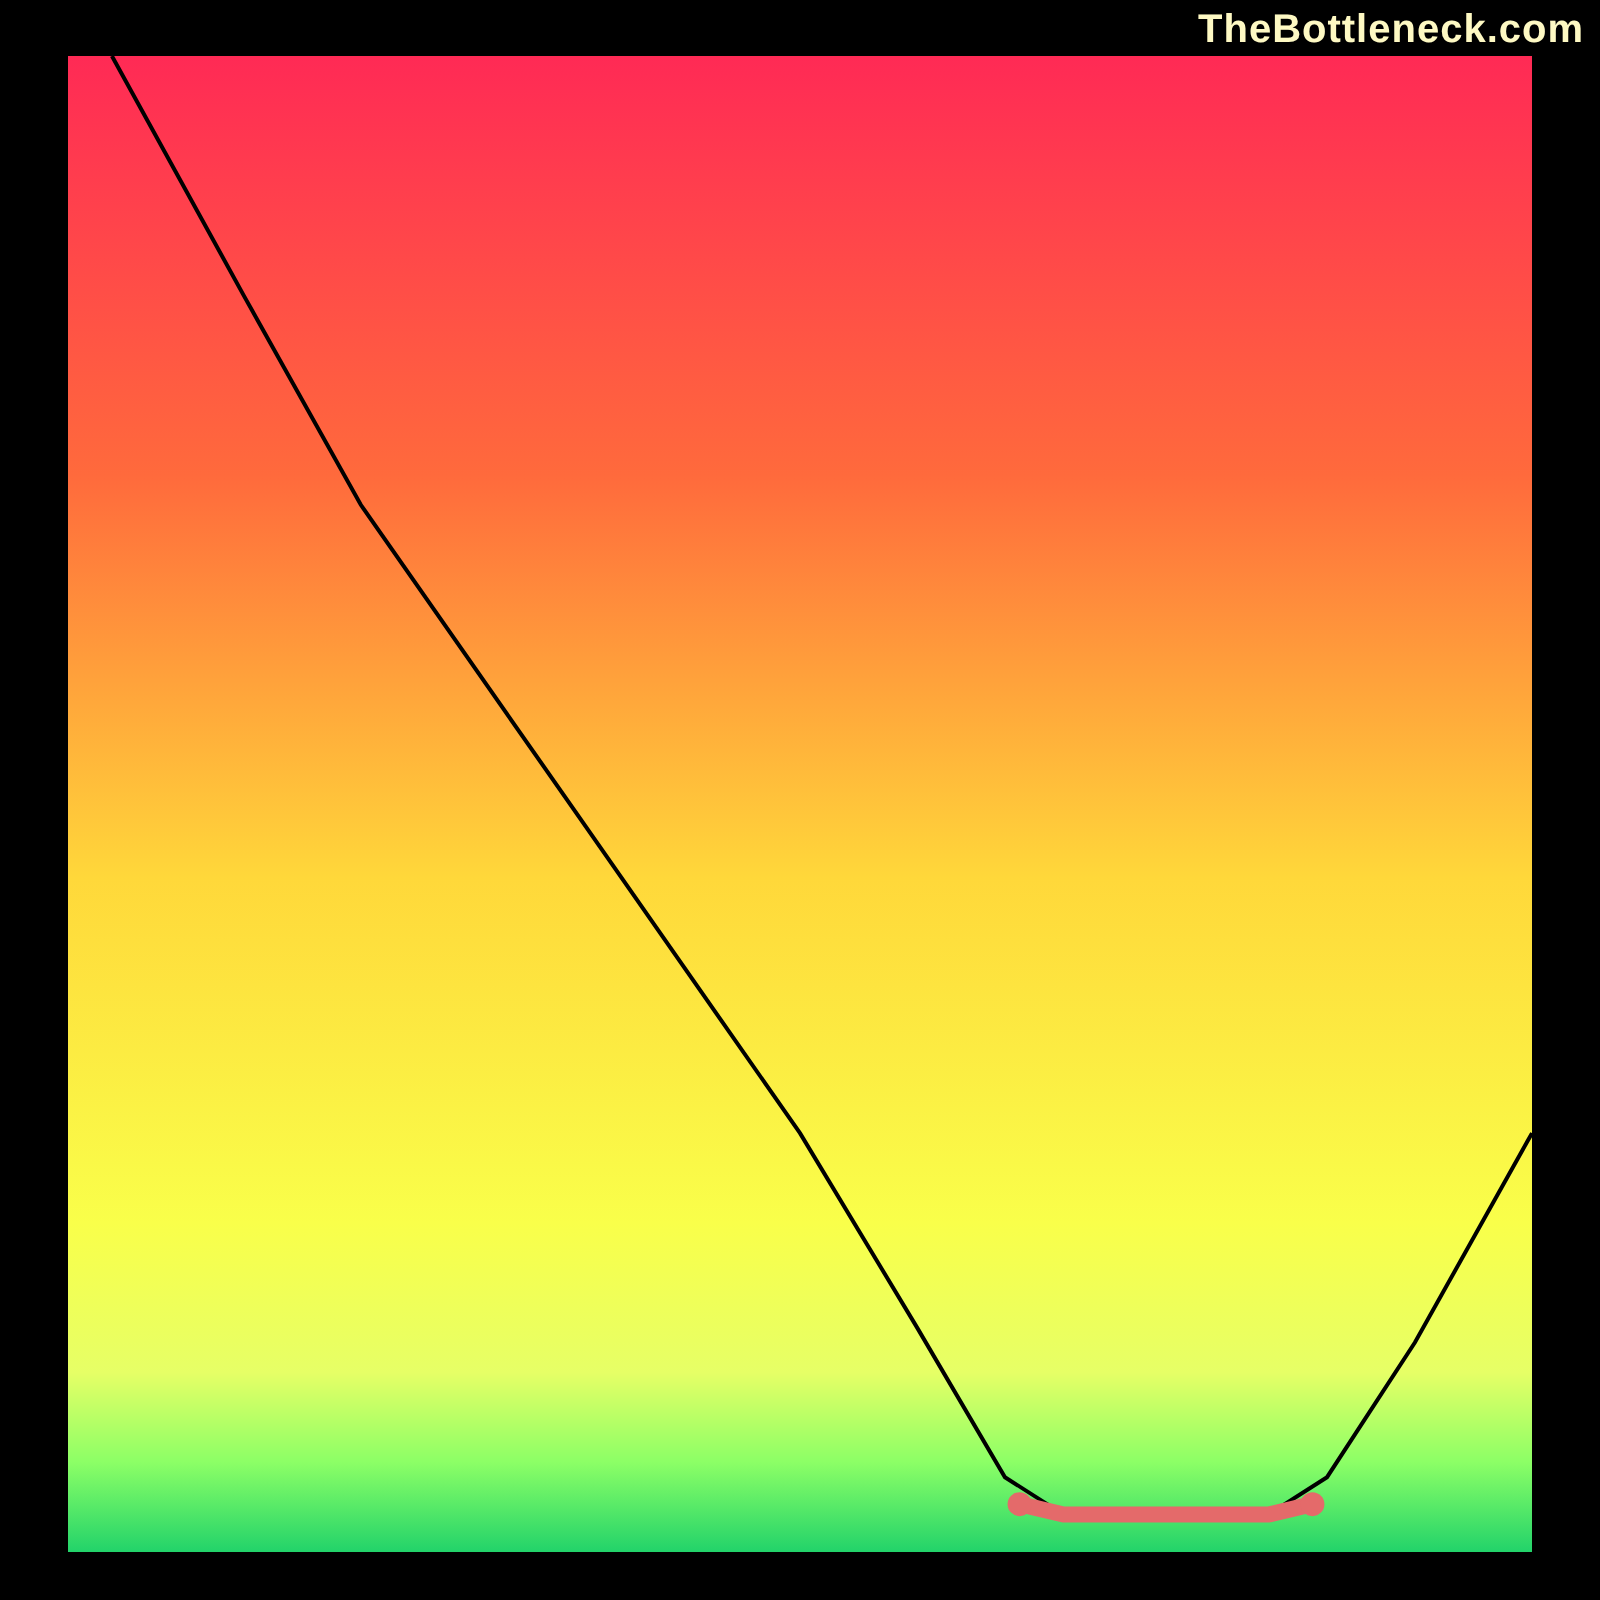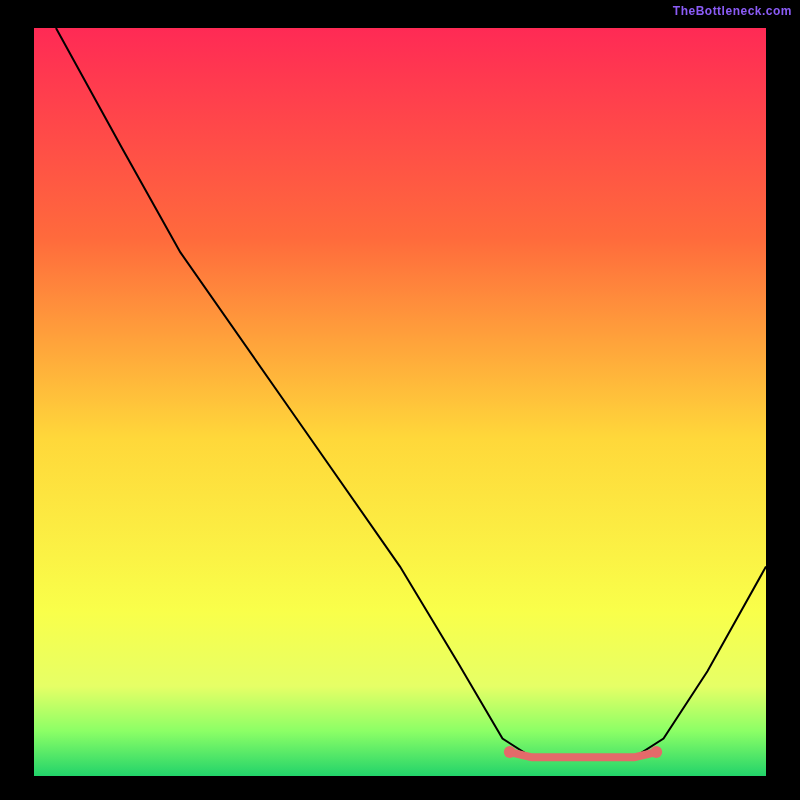--- a/index.html
+++ b/index.html
@@ -14,22 +14,22 @@
   .outer {
     position: relative;
     width: 800px;
     height: 800px;
     background: #000;
   }
   .watermark {
     position: absolute;
     top: 4px;
     right: 8px;
-    color: #8b5cf6;
-    font-size: 12px;
+    color: #fef9c3;
+    font-size: 20px;
     font-weight: bold;
     letter-spacing: 0.5px;
     z-index: 10;
   }
   .plot-area {
     position: absolute;
     left: 34px;
     top: 28px;
     width: 732px;
     height: 748px;

